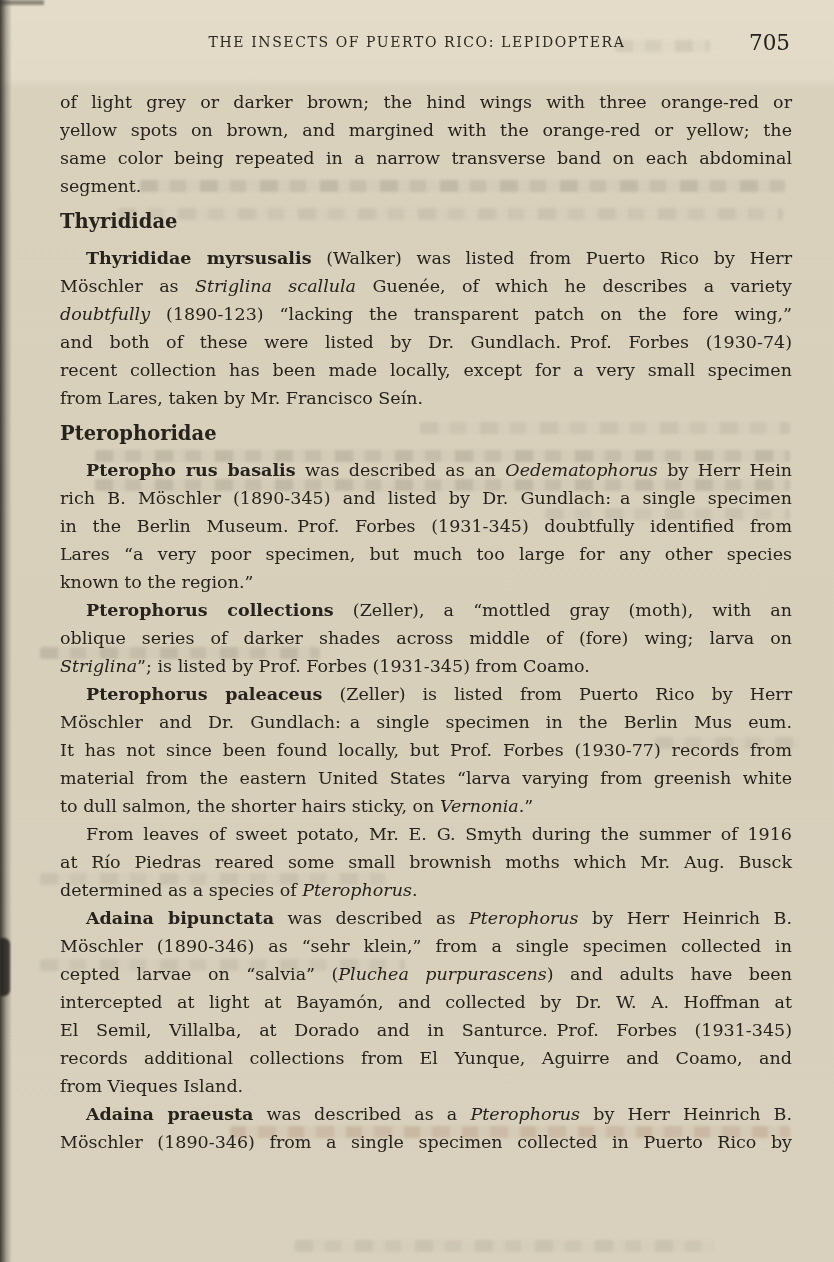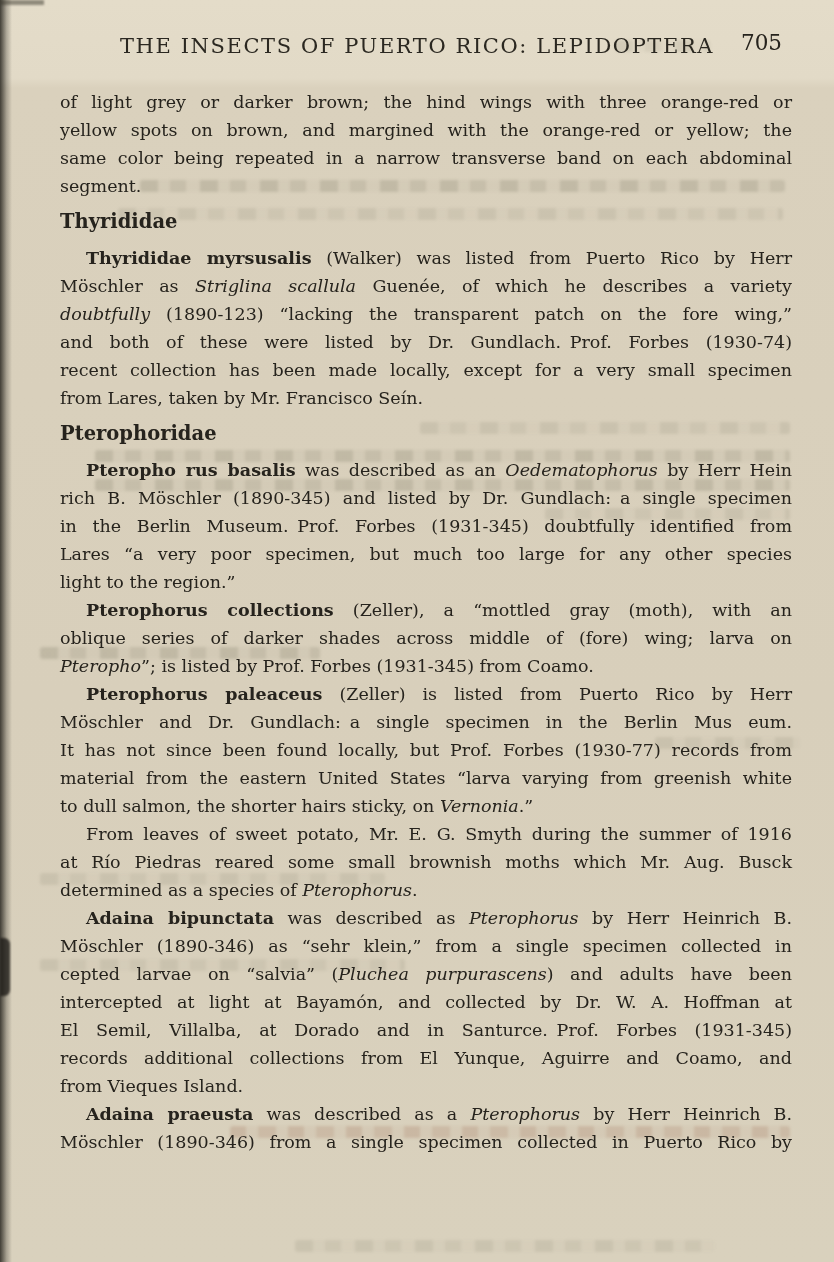--- a/index.html
+++ b/index.html
@@ -4,22 +4,22 @@
 <style>
   html,body { margin:0; padding:0; background:#d8cfbb; }
   .page {
     position:relative; width:834px; height:1262px; overflow:hidden;
     background:linear-gradient(180deg,#e4dcc9 0px,#e2dac7 78px,#dad1bd 88px,#d8cfbb 55%,#d9d1bd 100%);
     font-family:"DejaVu Serif","Liberation Serif",serif;
     color:#26231d;
   }
   
   .running-header { position:absolute; top:34px; left:42px; right:42px; height:26px; z-index:2; }
-  .header-title { display:block; text-align:center; font-size:21px; letter-spacing:1.6px; color:#2b2username821; color:#2b2821; }
-  .page-number { position:absolute; right:10px; top:-4px; font-size:21.5px; color:#26231d; }
+  .header-title { display:block; text-align:center; font-size:14px; letter-spacing:1.6px; color:#2b2username821; color:#2b2821; }
+  .page-number { position:absolute; right:2px; top:-4px; font-size:21.5px; color:#26231d; }
   
   .content { position:absolute; left:60px; right:42px; top:88px; z-index:2; font-size:17.5px; line-height:28px; }
   .paragraph { margin:0; }
   .line { text-align:justify; text-align-last:justify; }
   .line.last { text-align-last:left; }
   .line.indent { text-indent:26px; }
   .bold { font-weight:bold; }
   .italic { font-style:italic; }
   .section-heading { font-weight:bold; font-size:19.5px; line-height:24px; margin:10px 0; }
   
@@ -74,26 +74,26 @@
         <div class="line"><span>and both of these were listed by Dr. Gundlach. Prof. Forbes (1930-74)</span></div>
         <div class="line"><span>recent collection has been made locally, except for a very small specimen</span></div>
         <div class="line last"><span>from Lares, taken by Mr. Francisco Seín.</span></div>
       </div>
       <div class="section-heading">Pterophoridae</div>
       <div class="paragraph">
         <div class="line indent"><span class="bold">Pteropho rus basalis</span><span> was described as an </span><span class="italic">Oedematophorus</span><span> by Herr Hein</span></div>
         <div class="line"><span>rich B. Möschler (1890-345) and listed by Dr. Gundlach: a single specimen</span></div>
         <div class="line"><span>in the Berlin Museum. Prof. Forbes (1931-345) doubtfully identified from</span></div>
         <div class="line"><span>Lares “a very poor specimen, but much too large for any other species</span></div>
-        <div class="line last"><span>light to the region.”</span></div>
+        <div class="line last"><span>known to the region.”</span></div>
       </div>
       <div class="paragraph">
         <div class="line indent"><span class="bold">Pterophorus collections</span><span> (Zeller), a “mottled gray (moth), with an</span></div>
         <div class="line"><span>oblique series of darker shades across middle of (fore) wing; larva on</span></div>
-        <div class="line last"><span class="italic">Pteropho</span><span>”; is listed by Prof. Forbes (1931-345) from Coamo.</span></div>
+        <div class="line last"><span class="italic">Striglina</span><span>”; is listed by Prof. Forbes (1931-345) from Coamo.</span></div>
       </div>
       <div class="paragraph">
         <div class="line indent"><span class="bold">Pterophorus paleaceus</span><span> (Zeller) is listed from Puerto Rico by Herr</span></div>
         <div class="line"><span>Möschler and Dr. Gundlach: a single specimen in the Berlin Mus eum.</span></div>
         <div class="line"><span>It has not since been found locally, but Prof. Forbes (1930-77) records from</span></div>
         <div class="line"><span>material from the eastern United States “larva varying from greenish white</span></div>
         <div class="line last"><span>to dull salmon, the shorter hairs sticky, on </span><span class="italic">Vernonia</span><span>.”</span></div>
       </div>
       <div class="paragraph">
         <div class="line indent"><span>From leaves of sweet potato, Mr. E. G. Smyth during the summer of 1916</span></div>

